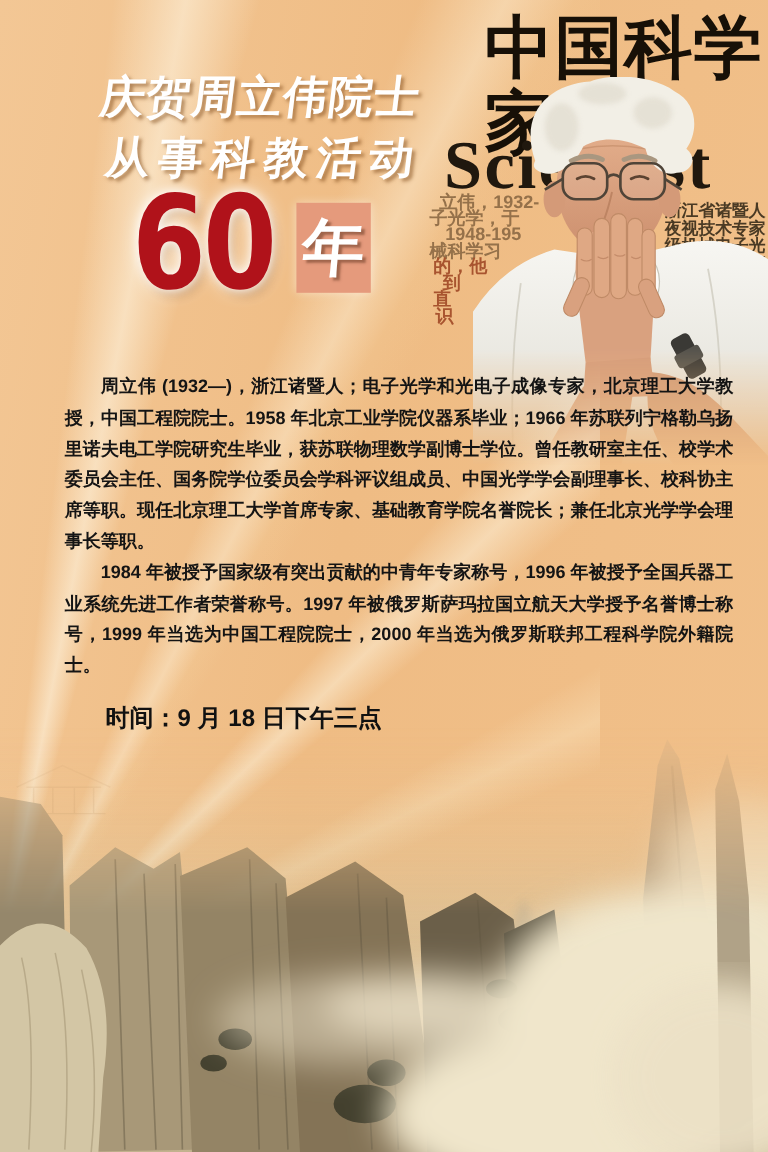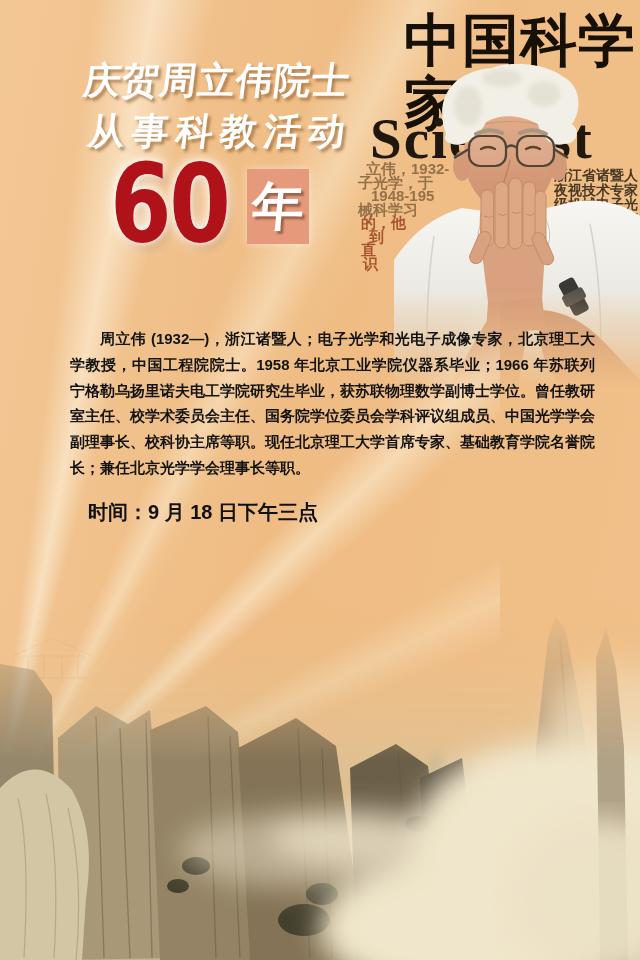--- a/index.html
+++ b/index.html
@@ -68,21 +68,21 @@
     display:flex;align-items:center;justify-content:center;
   }
   .unit-tile span{
     font-size:52px;font-weight:bold;color:#fff;transform:skewX(-5deg);
     text-shadow:3px 3px 2px rgba(90,45,25,.5);
   }
   .body-text{
     position:absolute;left:54px;top:310px;width:557px;z-index:5;
     font-size:15px;line-height:25.8px;font-weight:600;color:#141414;text-align:justify;
   }
-  .body-text p{margin:16px;text-indent:2em;}
+  .body-text p{margin:0;text-indent:2em;}
   .event{margin-top:16px;padding-left:34px;font-size:20px;font-weight:bold;line-height:30px;color:#111;}
   .event .row{display:block;}
   .mountains{position:absolute;left:0;top:598px;width:640px;height:362px;z-index:1;
     -webkit-mask-image:linear-gradient(180deg,transparent 0%,rgba(0,0,0,.5) 22%,#000 45%);
     mask-image:linear-gradient(180deg,transparent 0%,rgba(0,0,0,.5) 22%,#000 45%);
   }
 </style>
 </head>
 <body>
 
@@ -280,19 +280,20 @@
         <ellipse cx="360" cy="240" rx="90" ry="28" opacity=".7"></ellipse>
         <ellipse cx="300" cy="252" rx="120" ry="38" opacity=".5"></ellipse>
       </g>
       <path d="M596,60 L606,30 L616,70 L624,150 L628,362 L600,362 Z" fill="#9b8b70" opacity=".75"></path>
       <ellipse cx="600" cy="300" rx="90" ry="80" fill="#ece1c6" filter="url(#b14)" opacity=".9"></ellipse>
     </svg>
   </div>
 
   <div class="body-text">
     <p>周立伟 (1932—)，浙江诸暨人；电子光学和光电子成像专家，北京理工大学教授，中国工程院院士。1958 年北京工业学院仪器系毕业；1966 年苏联列宁格勒乌扬里诺夫电工学院研究生毕业，获苏联物理数学副博士学位。曾任教研室主任、校学术委员会主任、国务院学位委员会学科评议组成员、中国光学学会副理事长、校科协主席等职。现任北京理工大学首席专家、基础教育学院名誉院长；兼任北京光学学会理事长等职。</p>
+    <p>1984 年被授予国家级有突出贡献的中青年专家称号，1996 年被授予全国兵器工业系统先进工作者荣誉称号。1997 年被俄罗斯萨玛拉国立航天大学授予名誉博士称号，1999 年当选为中国工程院院士，2000 年当选为俄罗斯联邦工程科学院外籍院士。</p>
 
     <div class="event">
       <span class="row"><span>时间：</span><span>9 月 18 日下午三点</span></span>
     </div>
   </div>
 
 </div>
 
 </body></html>

